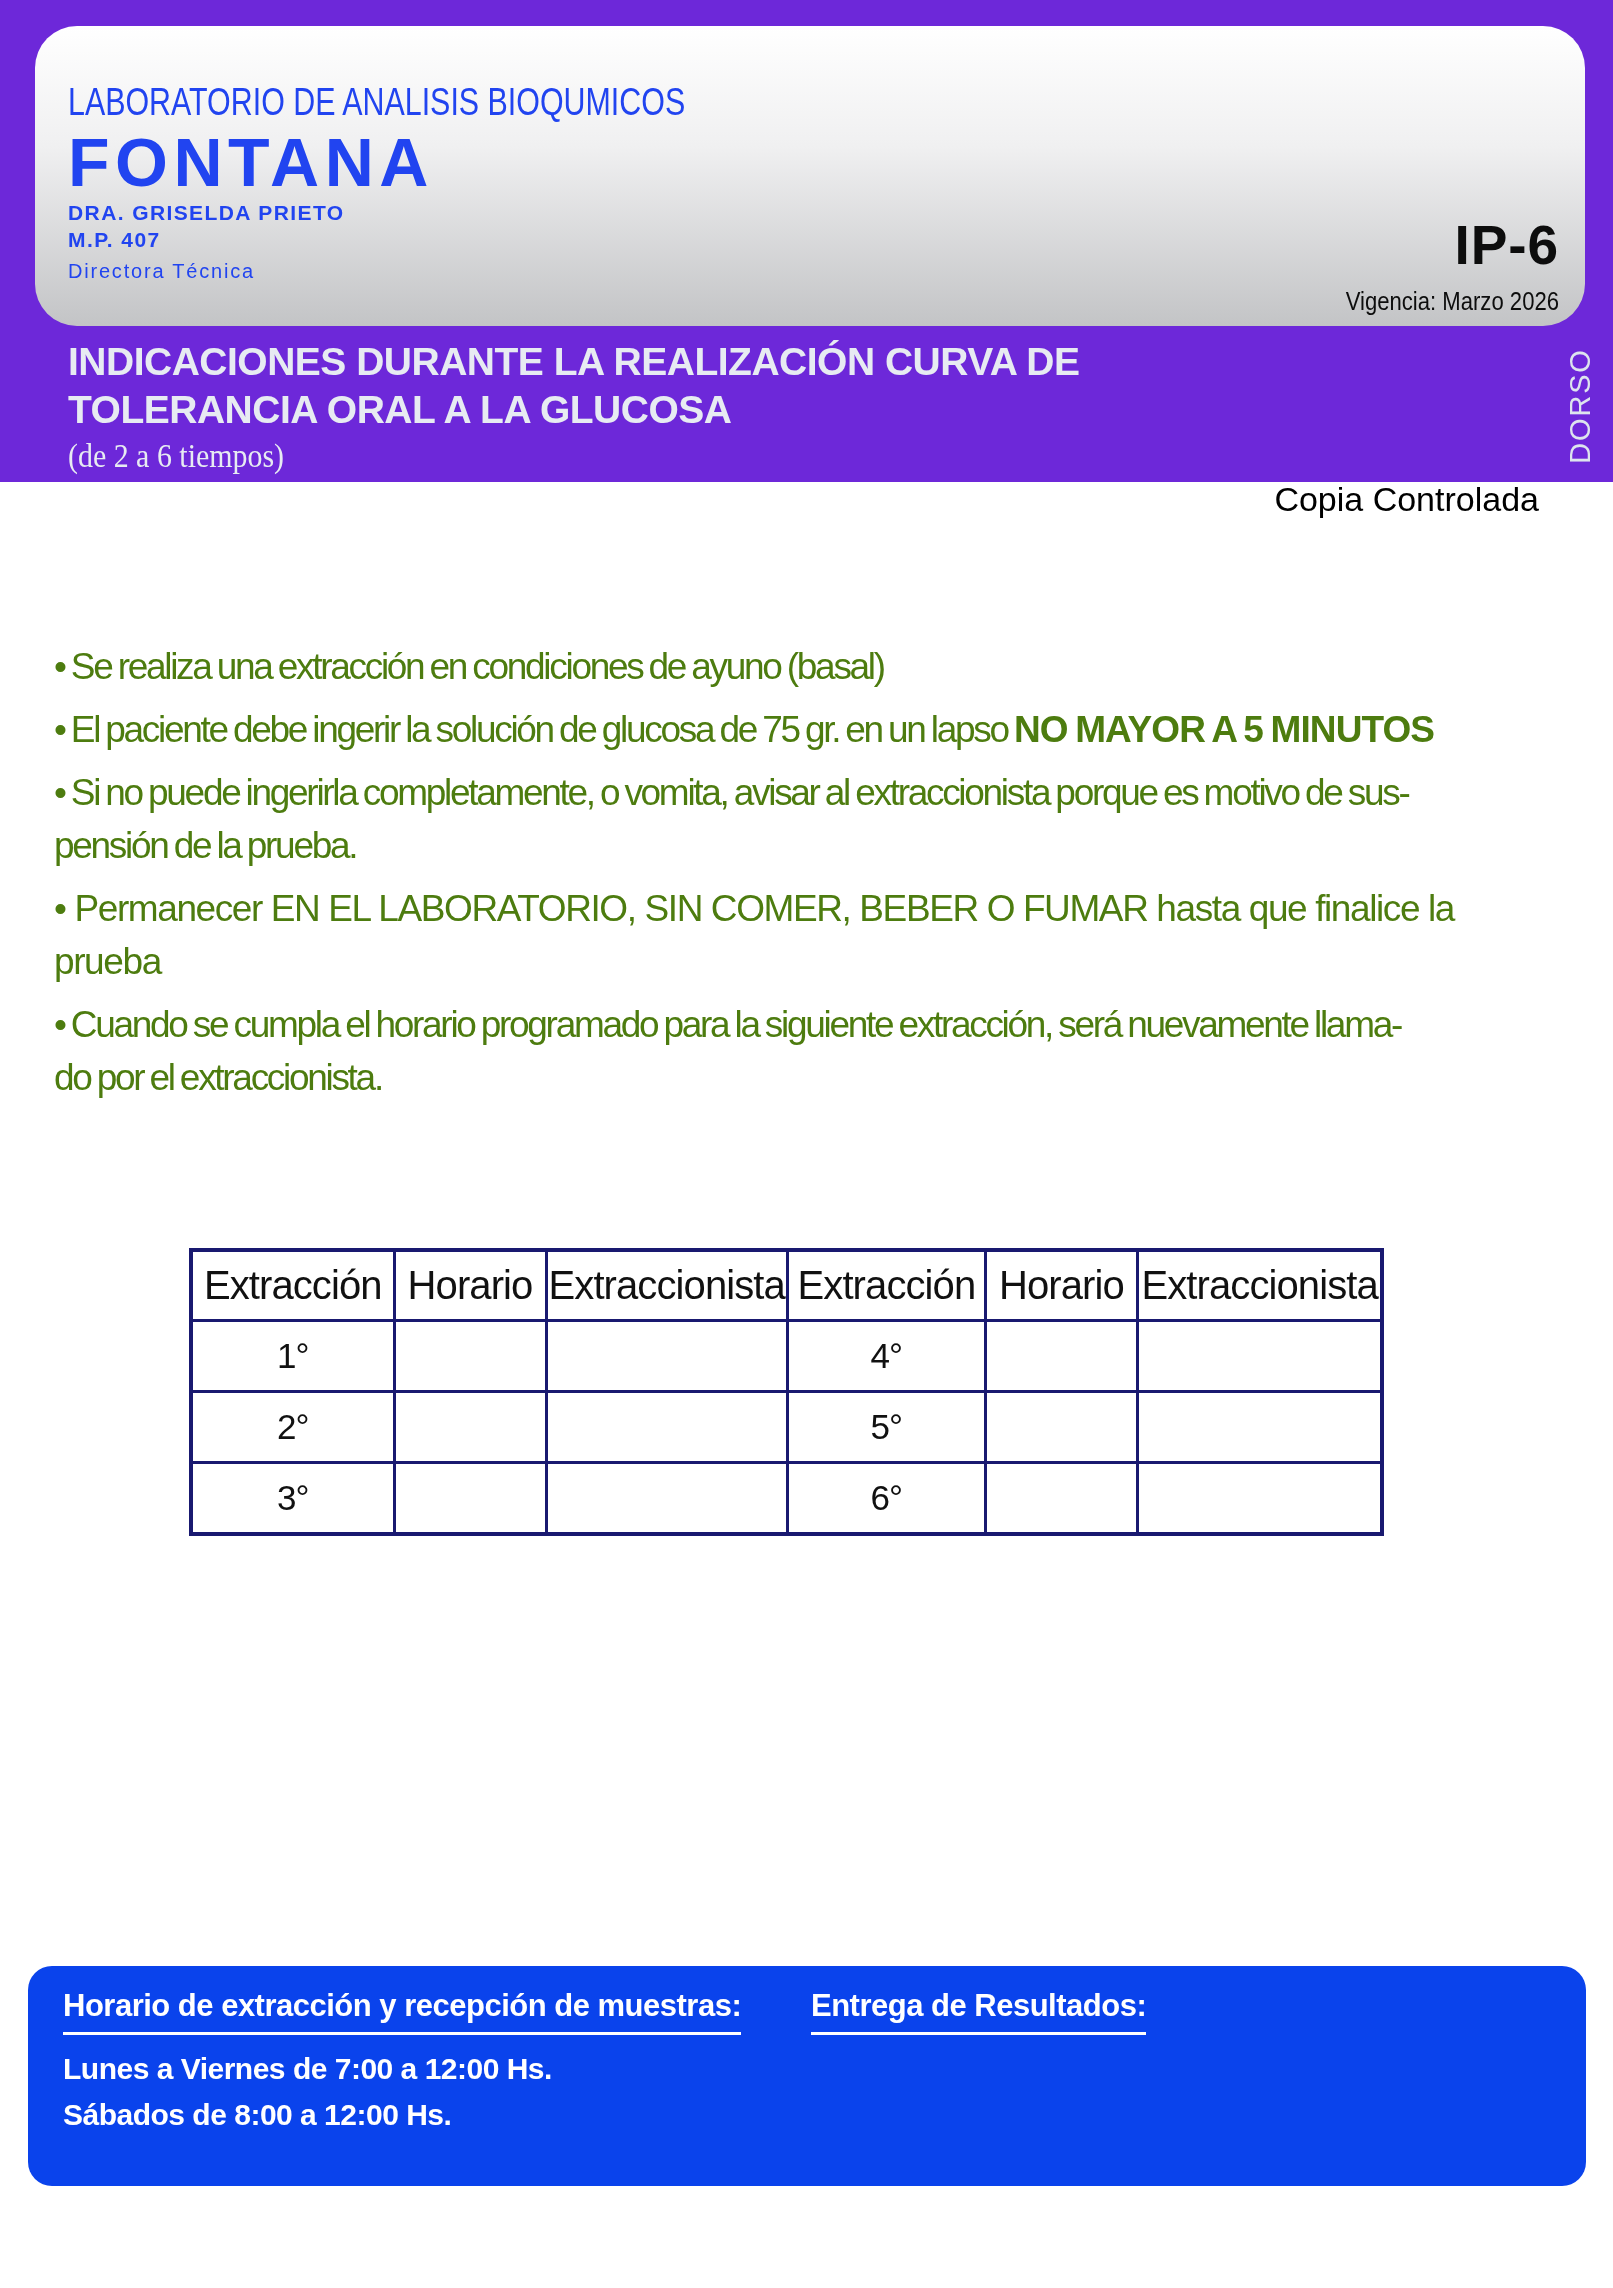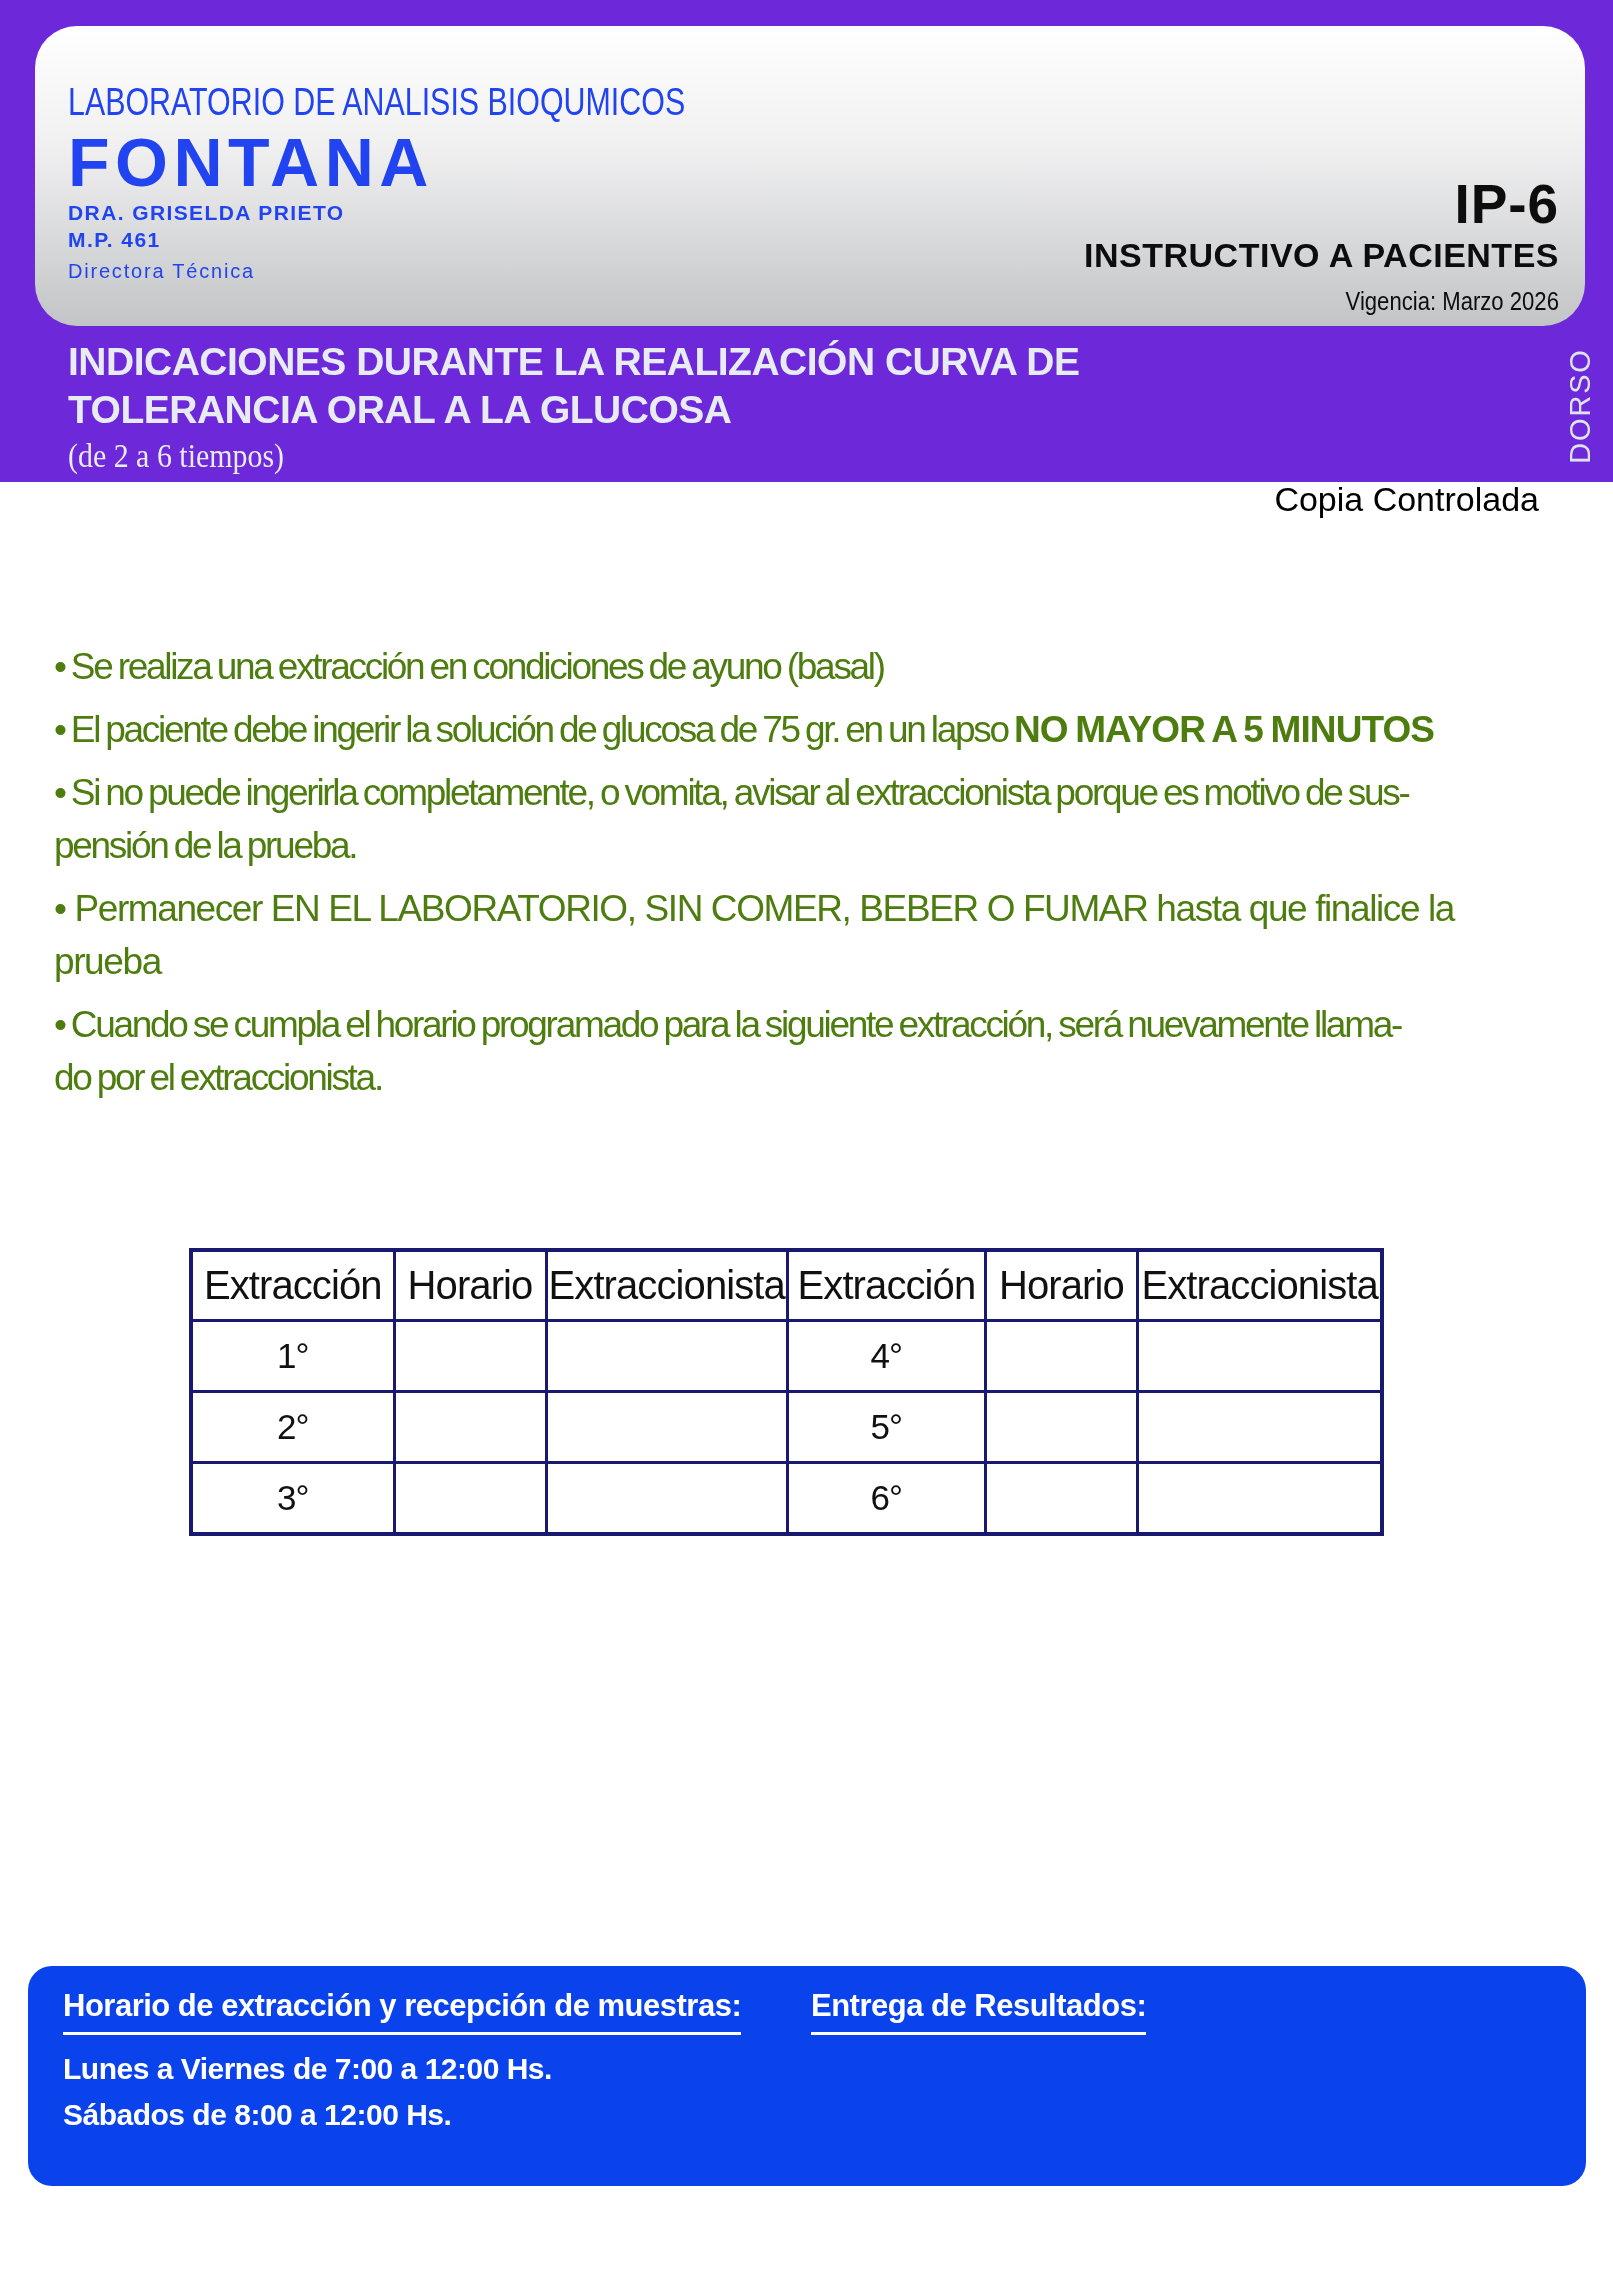--- a/index.html
+++ b/index.html
@@ -65,26 +65,25 @@
 
 <div class="page">
 
   <div class="top-section">
 
     <div class="gray-header">
       <div class="logo-block">
         <div class="logo-top">LABORATORIO DE ANALISIS BIOQUMICOS</div>
         <div class="logo-main">FONTANA</div>
         <div class="credential-name">DRA. GRISELDA PRIETO</div>
-        <div class="credential-mp">M.P. 461</div>
+        <div class="credential-mp">M.P. 407</div>
         <div class="credential-role">Directora Técnica</div>
       </div>
       <div class="right-block">
         <div class="doc-code">IP-6</div>
-        <div class="doc-type">INSTRUCTIVO A PACIENTES</div>
         <div class="validity">Vigencia: Marzo 2026</div>
       </div>
     </div>
 
     <div class="band-title">INDICACIONES DURANTE LA REALIZACIÓN CURVA DE
 TOLERANCIA ORAL A LA GLUCOSA</div>
     <div class="band-sub">(de 2 a 6 tiempos)</div>
     <div class="dorso">DORSO</div>
   </div>
 

